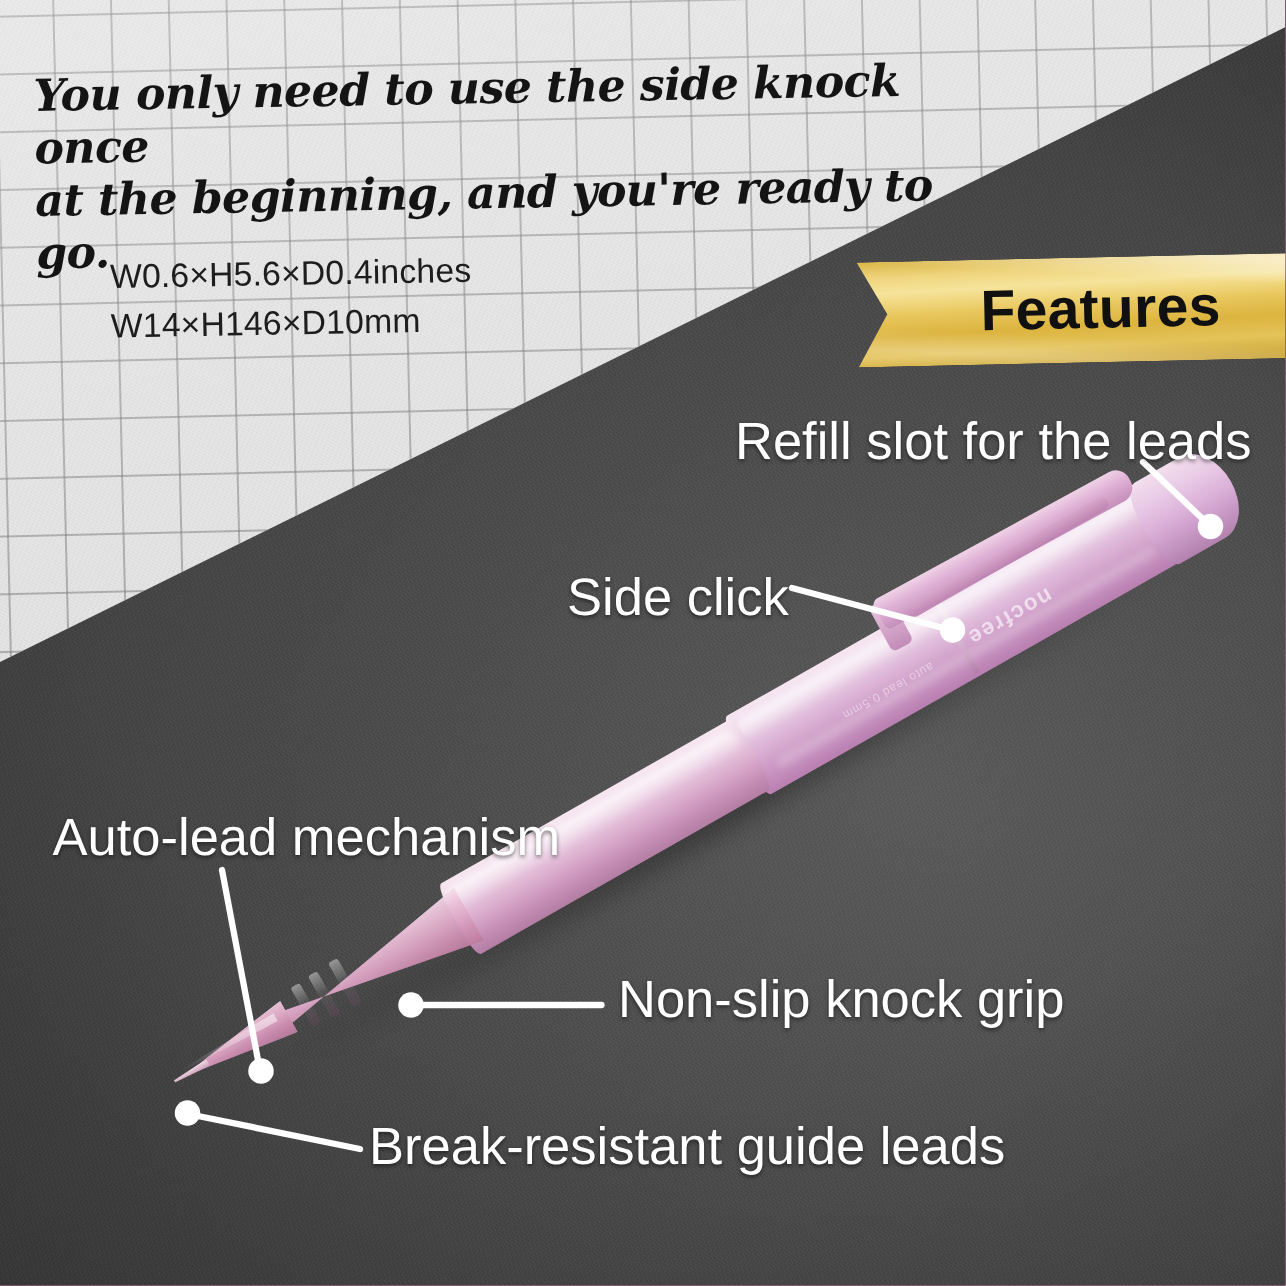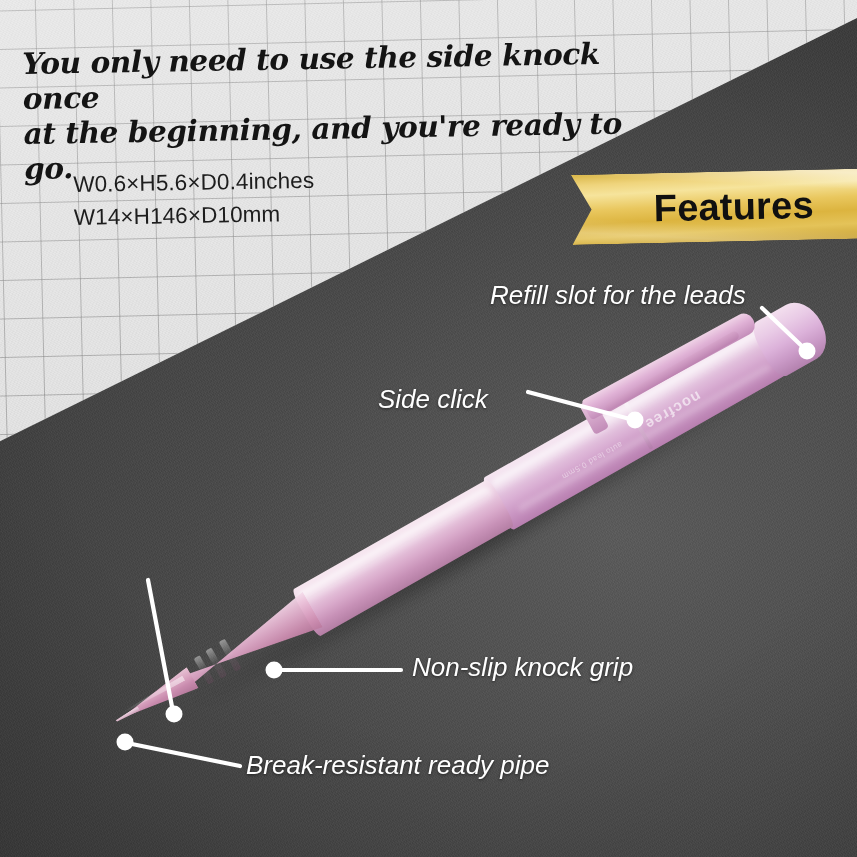--- a/index.html
+++ b/index.html
@@ -267,25 +267,24 @@
   }
 
   
   .callout-svg{
     position:absolute;inset:0;width:857px;height:857px;
     pointer-events:none;
   }
   .callout-label{
     position:absolute;
     color:#ffffff;
-    font-size:26px;
+    font-size:35px;
     line-height:30px;
     white-space:nowrap;
     text-shadow:0 1px 3px rgba(0,0,0,.55);
-    font-style:italic;
   }
   .cl-refill{ left:490px; top:280px; }
   .cl-side  { left:378px; top:384px; }
   .cl-auto  { left:35px;  top:544px; }
   .cl-grip  { left:412px; top:652px; }
   .cl-break { left:246px; top:750px; }
 </style>
 </head>
 <body>
 
@@ -363,18 +362,19 @@
       <circle cx="174" cy="714" r="8.5"></circle>
       <circle cx="274" cy="670" r="8.5"></circle>
       <circle cx="125" cy="742" r="8.5"></circle>
     </g>
   </svg>
 
   <div class="callout-label cl-refill">Refill slot for the leads</div>
 
   <div class="callout-label cl-side">Side click</div>
 
+  <div class="callout-label cl-auto">Auto-lead mechanism</div>
 
   <div class="callout-label cl-grip">Non-slip knock grip</div>
 
-  <div class="callout-label cl-break">Break-resistant ready pipe</div>
+  <div class="callout-label cl-break">Break-resistant guide leads</div>
 
 </div>
 
 </body></html>

